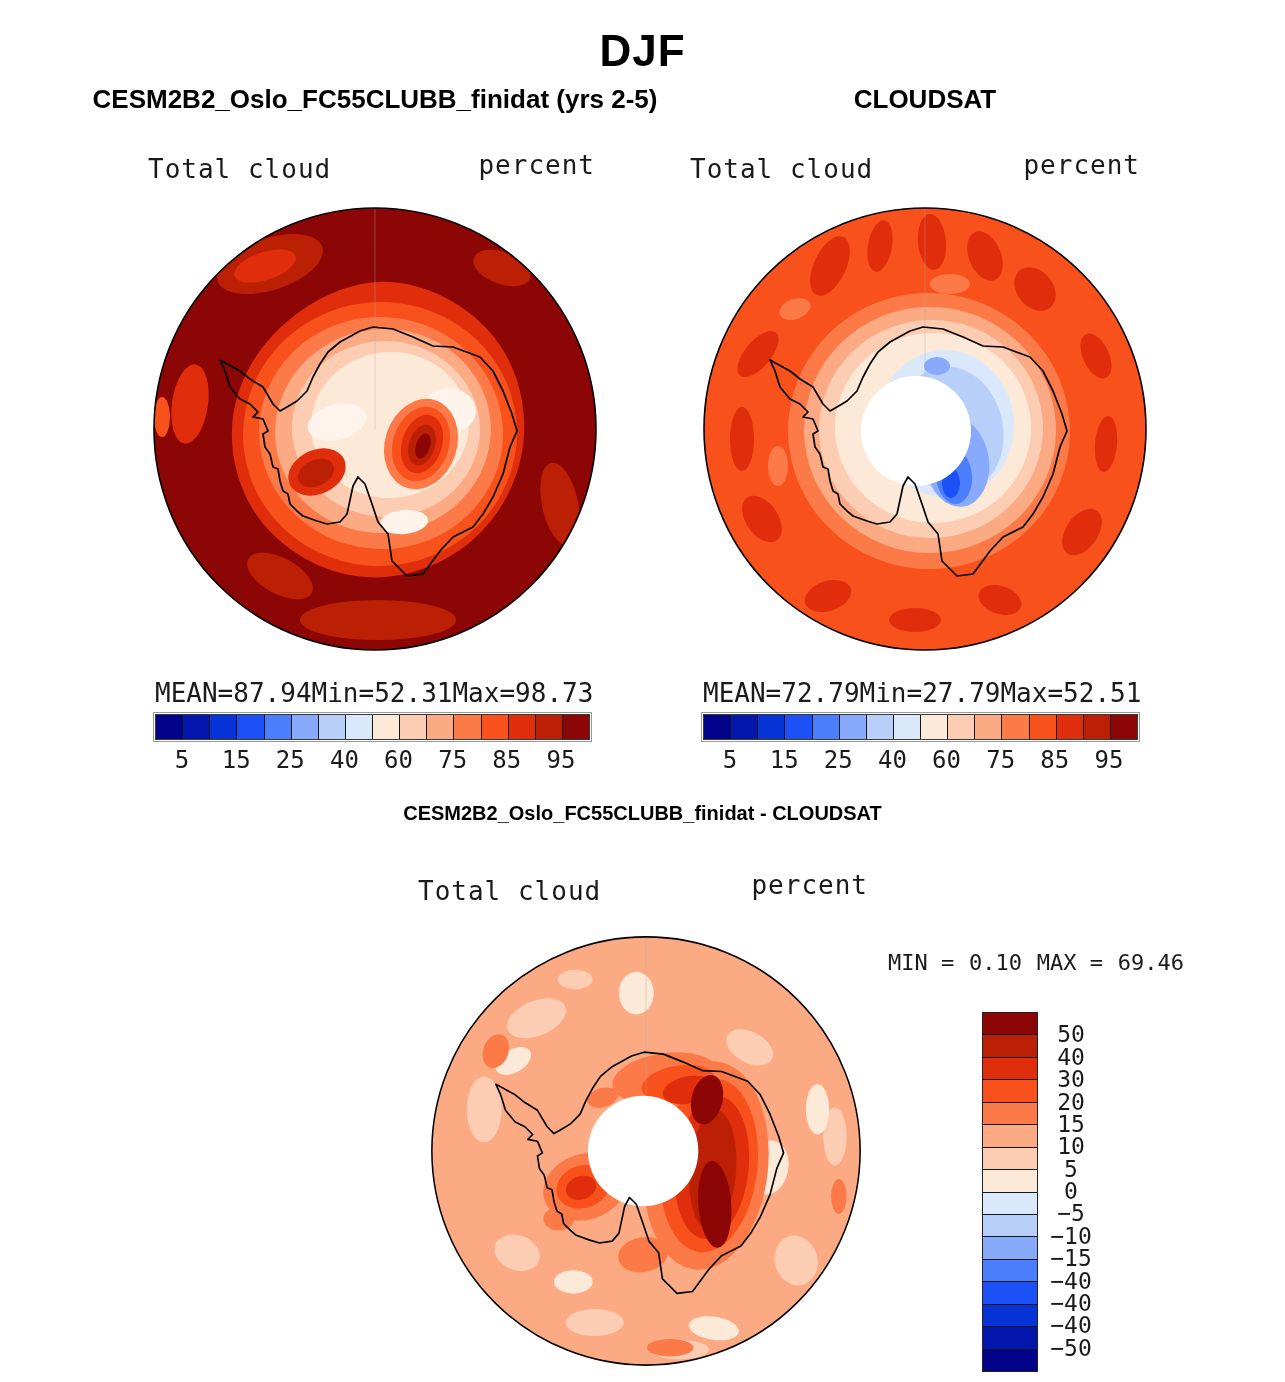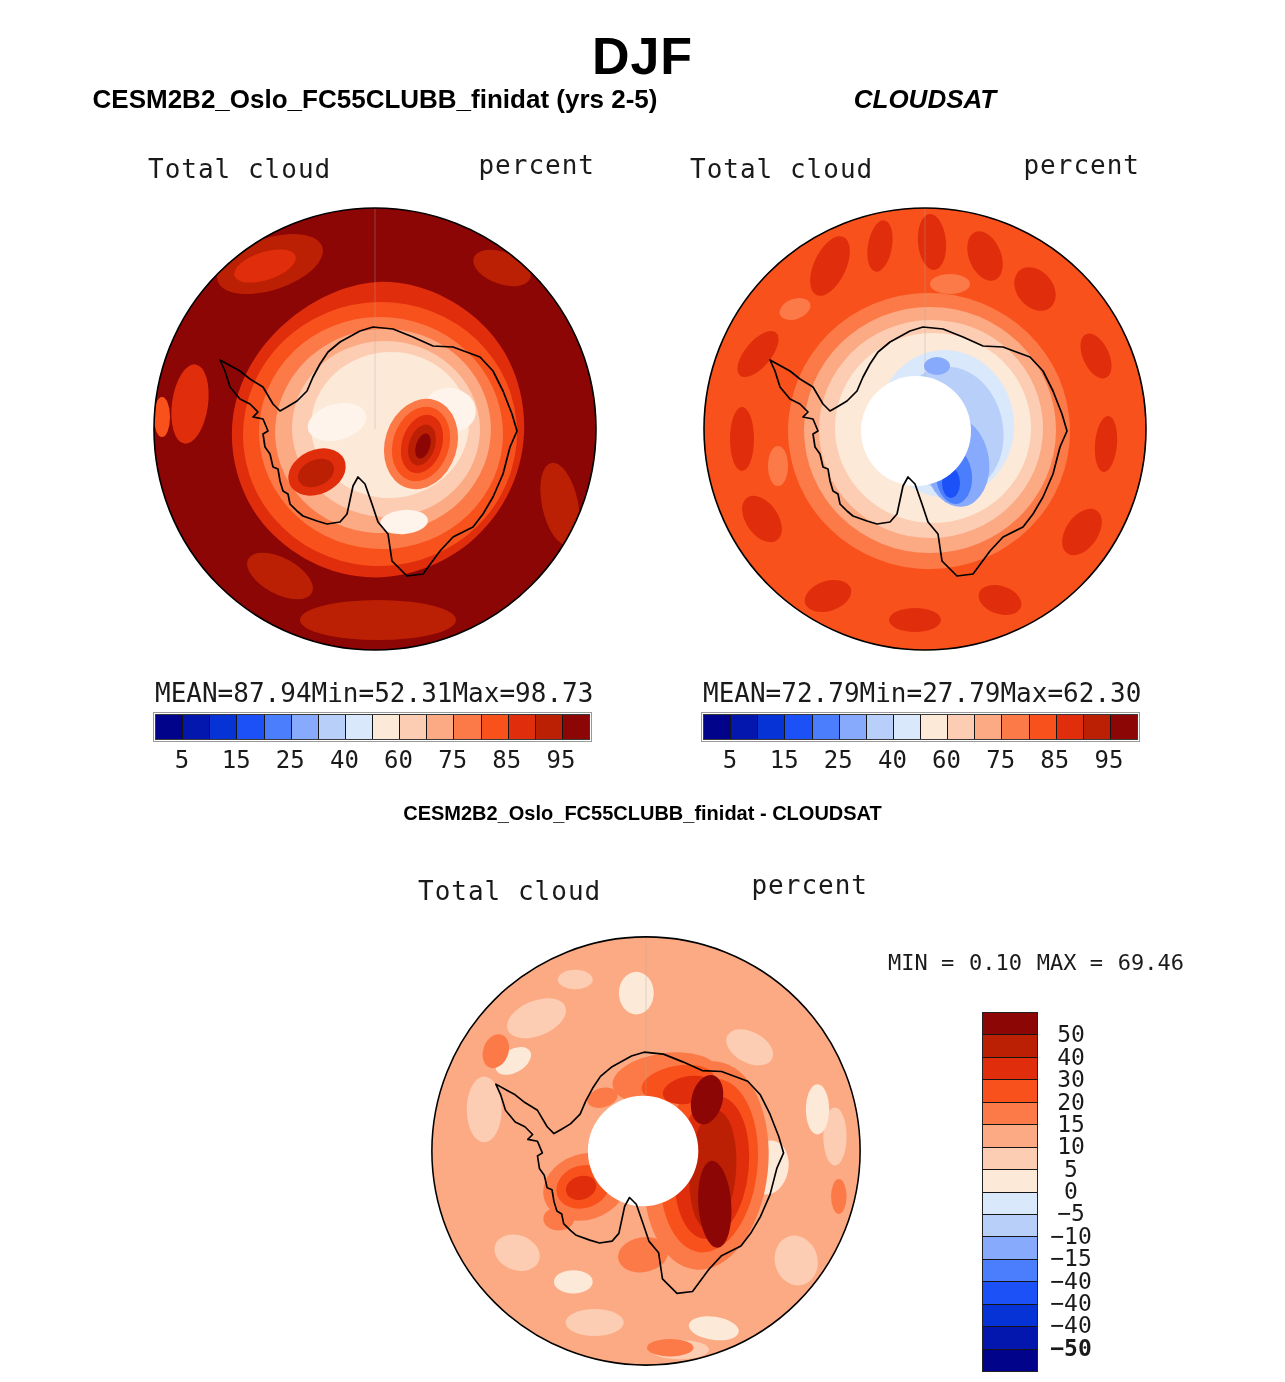--- a/index.html
+++ b/index.html
@@ -1,23 +1,23 @@
 <!DOCTYPE html>
 <html><head>
 <meta charset="utf-8">
 <style>
   html,body{margin:0;padding:0;background:#fff;}
   .page{position:relative;width:1285px;height:1382px;background:#ffffff;
         font-family:"Liberation Sans",sans-serif;overflow:hidden;}
   .abs{position:absolute;}
   .btitle{font-weight:bold;color:#000;}
-  .main-title{top:26px;left:0;width:100%;text-align:center;font-size:52px;letter-spacing:1px;}
+  .main-title{top:26px;left:0;width:100%;text-align:center;font-size:44px;letter-spacing:1px;}
   .ptitle{top:84px;font-size:26px;text-align:center;}
   .ptitle-left{left:50px;width:650px;}
-  .ptitle-right{left:700px;width:450px;font-style:italic;}
+  .ptitle-right{left:700px;width:450px;}
   .diff-title{top:802px;left:0;width:100%;text-align:center;font-size:20px;}
   .plotfont{font-family:"DejaVu Sans Mono","Liberation Mono",monospace;color:#1a1a1a;}
   .field-label{font-size:26px;letter-spacing:1px;white-space:nowrap;}
   .stats{width:433px;display:flex;justify-content:space-between;font-size:26px;white-space:nowrap;}
   .minmax{top:950px;left:888px;width:296px;display:flex;justify-content:space-between;font-size:22px;white-space:nowrap;}
   .cbar-h{width:433px;height:24px;display:flex;border:1px solid #3a3a3a;outline:1px solid #9a9a9a;outline-offset:1px;}
   .cbar-h div{flex:1;border-right:1px solid #151515;}
   .cbar-h div:last-child{border-right:none;}
   .ticks-h{width:433px;height:30px;font-size:24px;}
   .ticks-h .tick{position:absolute;top:0;transform:translateX(-50%);}
@@ -140,21 +140,21 @@
       <span>52.31</span>
       <span>Max=</span>
       <span>98.73</span>
   </div>
   <div class="abs plotfont stats" style="left:703px;top:678px;">
     <span>MEAN=</span>
       <span>72.79</span>
       <span>Min=</span>
       <span>27.79</span>
       <span>Max=</span>
-      <span>62.30</span>
+      <span>52.51</span>
   </div>
 
   <div class="abs cbar-h" style="left:155px;top:714px;">
       <div style="background: rgb(2, 3, 139);"></div>
       <div style="background: rgb(3, 22, 174);"></div>
       <div style="background: rgb(6, 51, 214);"></div>
       <div style="background: rgb(28, 81, 247);"></div>
       <div style="background: rgb(75, 126, 252);"></div>
       <div style="background: rgb(135, 170, 252);"></div>
       <div style="background: rgb(184, 207, 250);"></div>
@@ -299,16 +299,16 @@
       <span class="tick" style="top: 31.25%;">15</span>
       <span class="tick" style="top: 37.5%;">10</span>
       <span class="tick" style="top: 43.75%;">5</span>
       <span class="tick" style="top: 50%;">0</span>
       <span class="tick" style="top: 56.25%;">−5</span>
       <span class="tick" style="top: 62.5%;">−10</span>
       <span class="tick" style="top: 68.75%;">−15</span>
       <span class="tick" style="top: 75%;">−40</span>
       <span class="tick" style="top: 81.25%;">−40</span>
       <span class="tick" style="top: 87.5%;">−40</span>
-      <span class="tick" style="top: 93.75%; font-weight: bold;">−50</span>
+      <span class="tick" style="top: 93.75%;">−50</span>
     </div>
 
 </div>
 
 </body></html>

